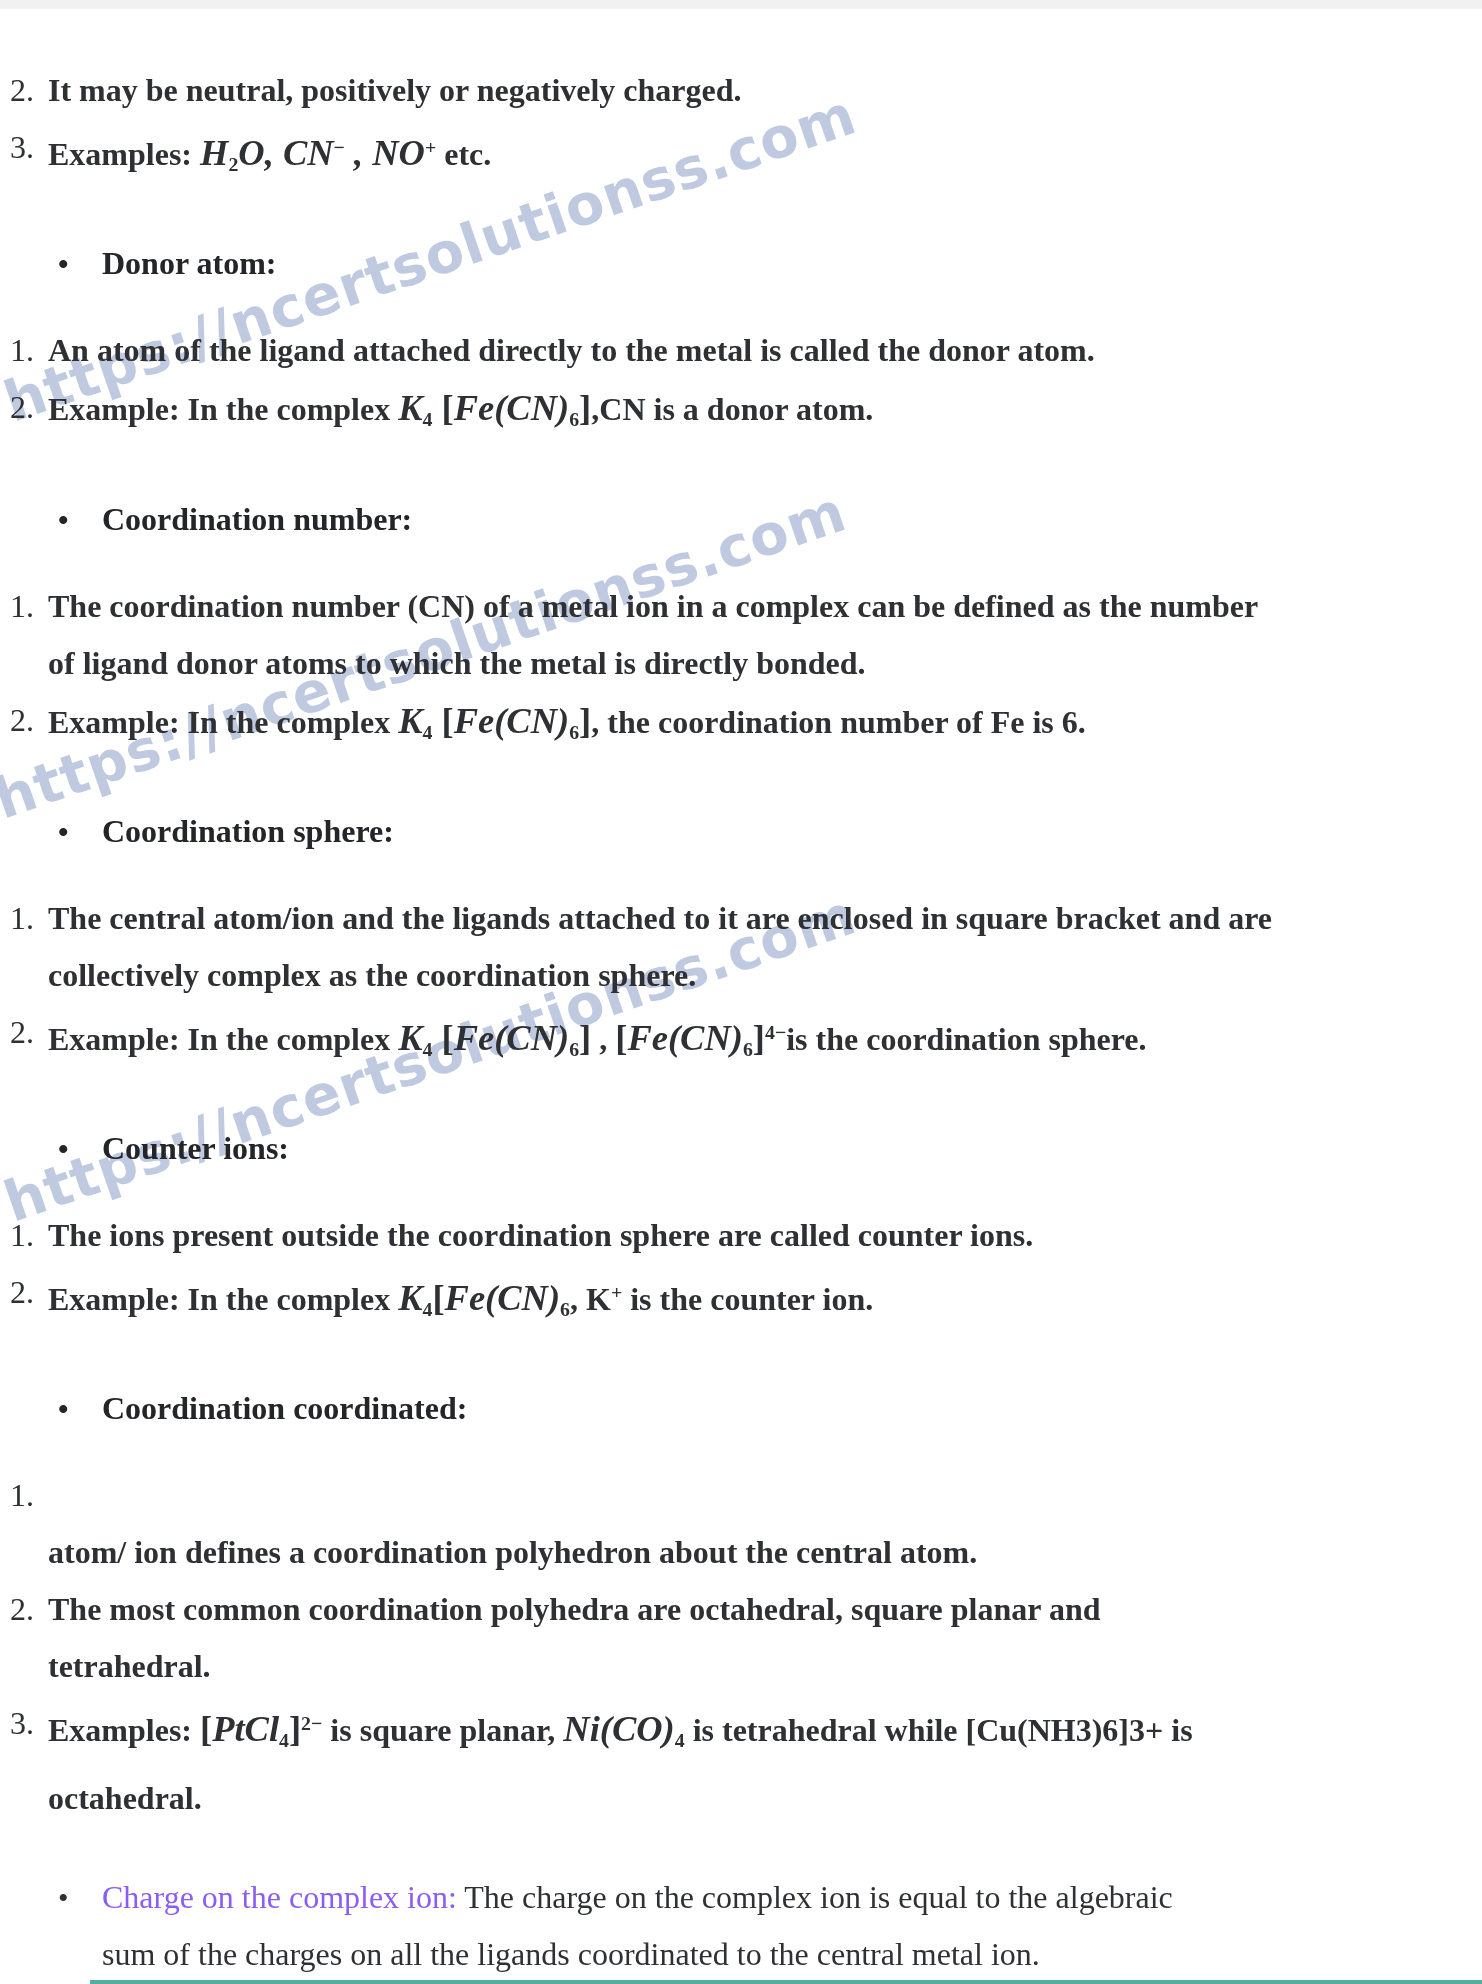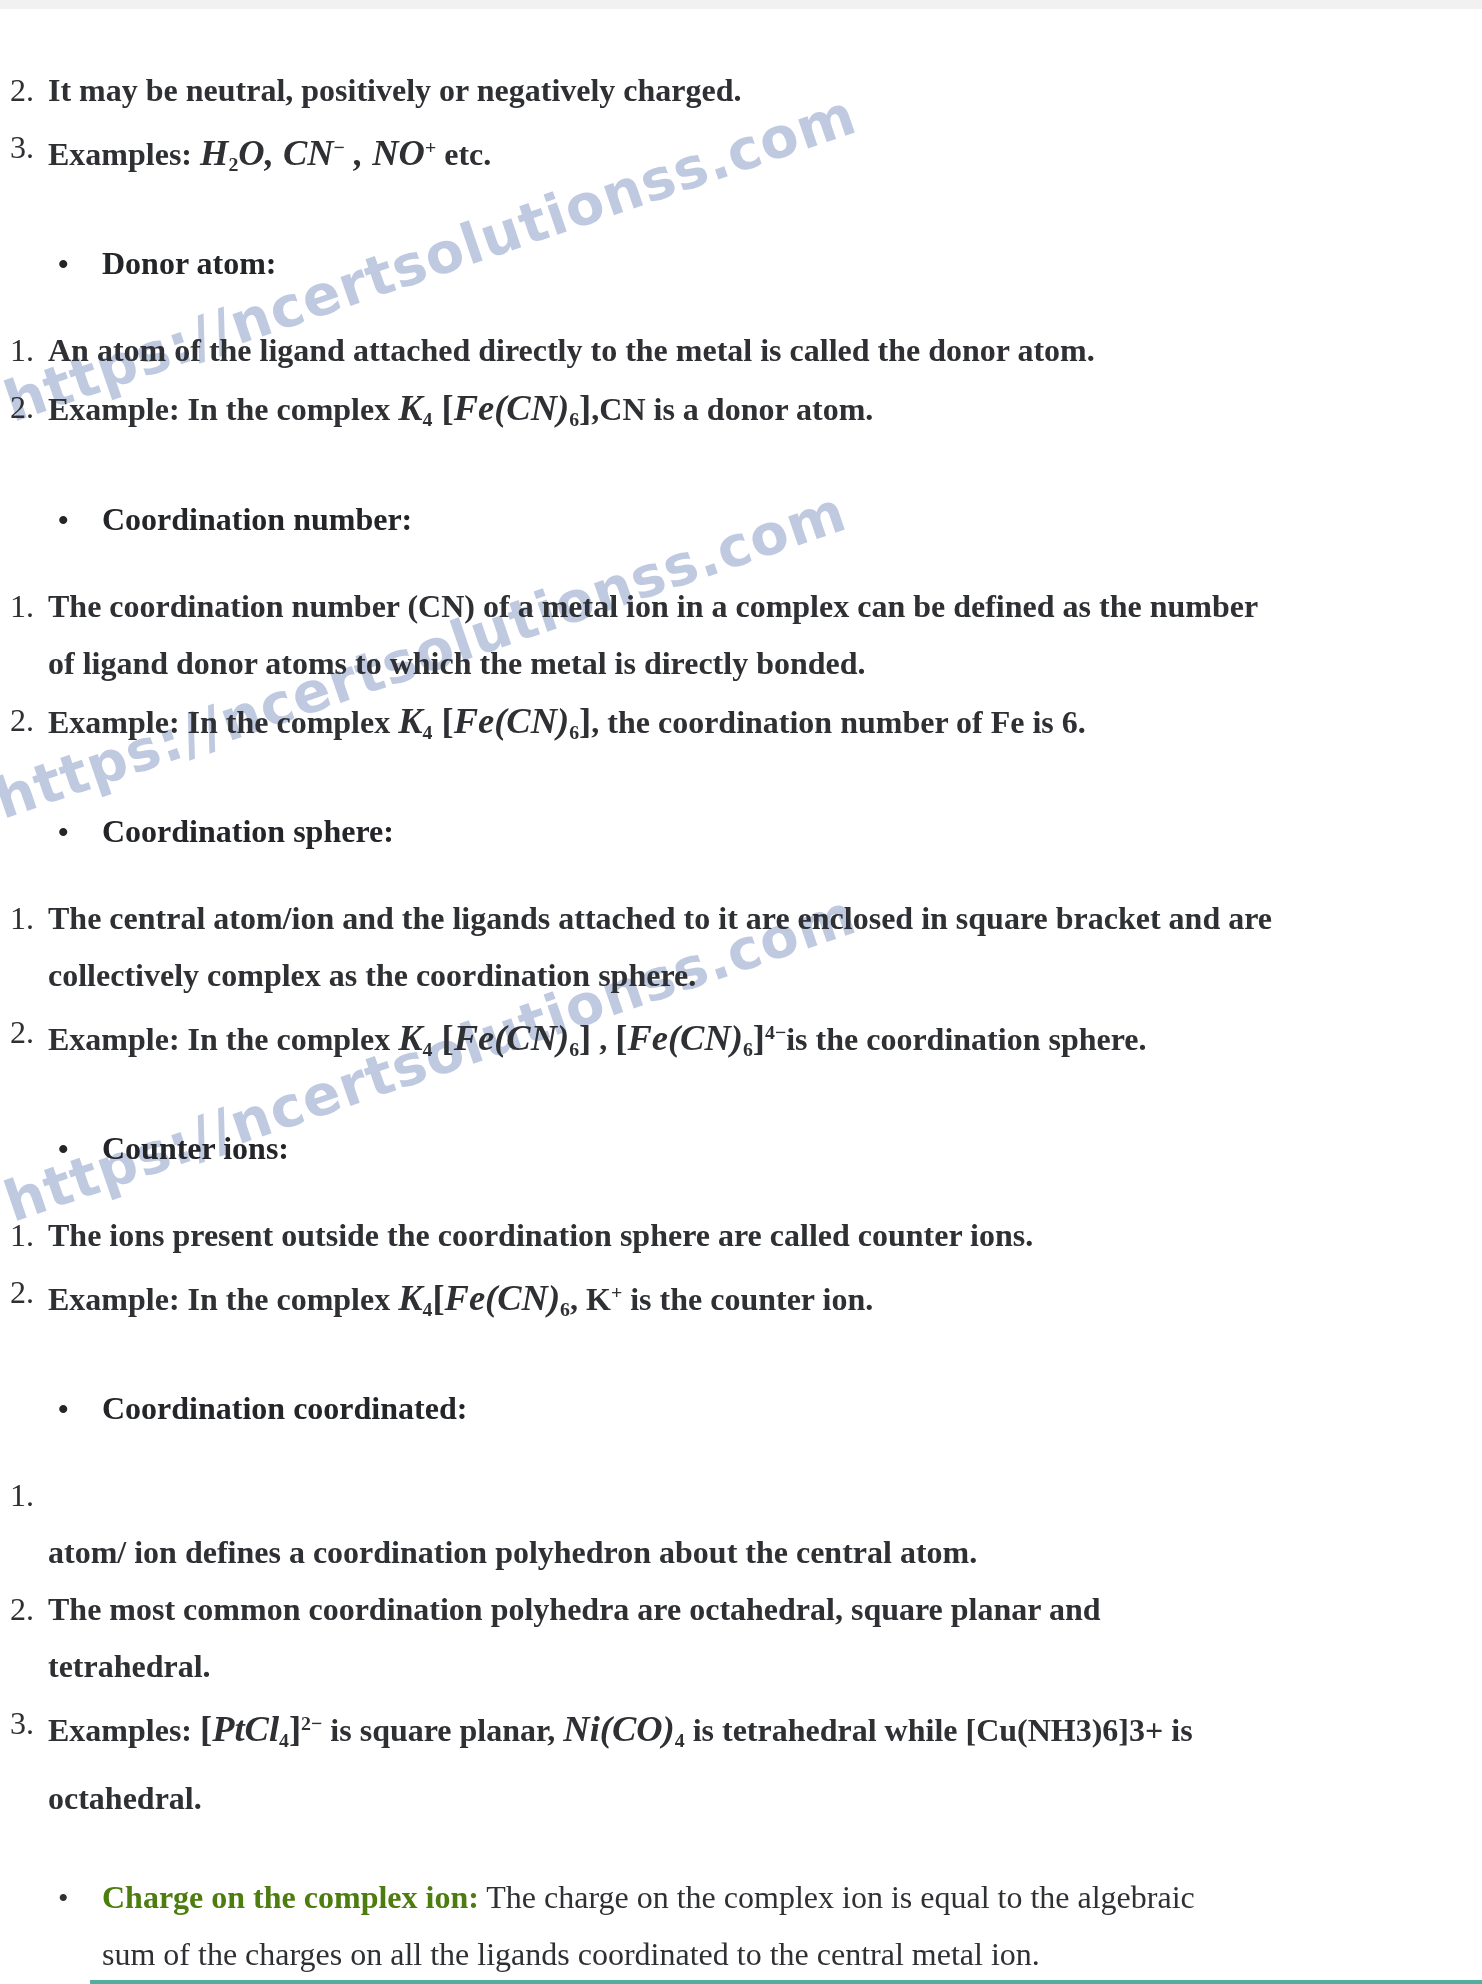--- a/index.html
+++ b/index.html
@@ -20,21 +20,21 @@
   }
   .content{position:relative;z-index:1;padding:62px 2px 0 10px;}
   .li{display:flex;}
   .num{width:38px;flex:none;}
   .litext{flex:1;font-weight:bold;}
   .heading{display:flex;font-weight:bold;color:#232528;margin:42px 0 30px 0;padding-left:48px;}
   .bpara{display:flex;padding-left:48px;}
   .bpara.first{margin-top:42px;}
   .bullet{width:44px;flex:none;font-size:30px;}
   .btext{flex:1;}
-  .bold{font-weight:bold;color:#4d7c0f;}
+  .bold{font-weight:normal;color:#8b5cf6;}
   .r-p{}
   .r-i{font-style:italic;font-size:1.14em;}
   .r-b{font-size:1.14em;}
   .r-sub{font-size:0.62em;vertical-align:-0.32em;}
   .r-sup{font-size:0.62em;vertical-align:0.55em;}
 </style>
 </head>
 <body>
 
 <div class="top-strip"></div>

